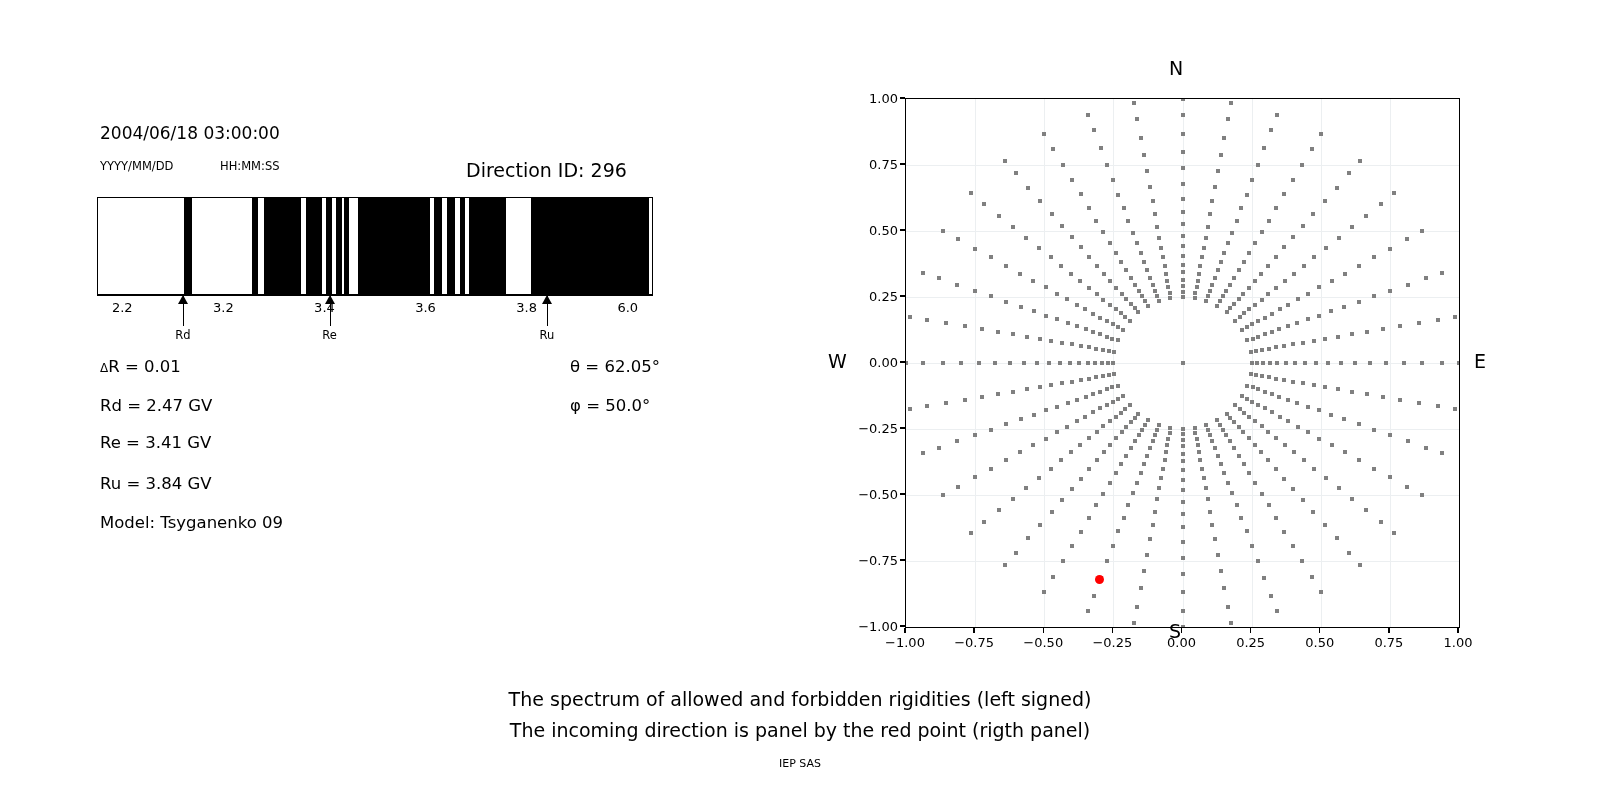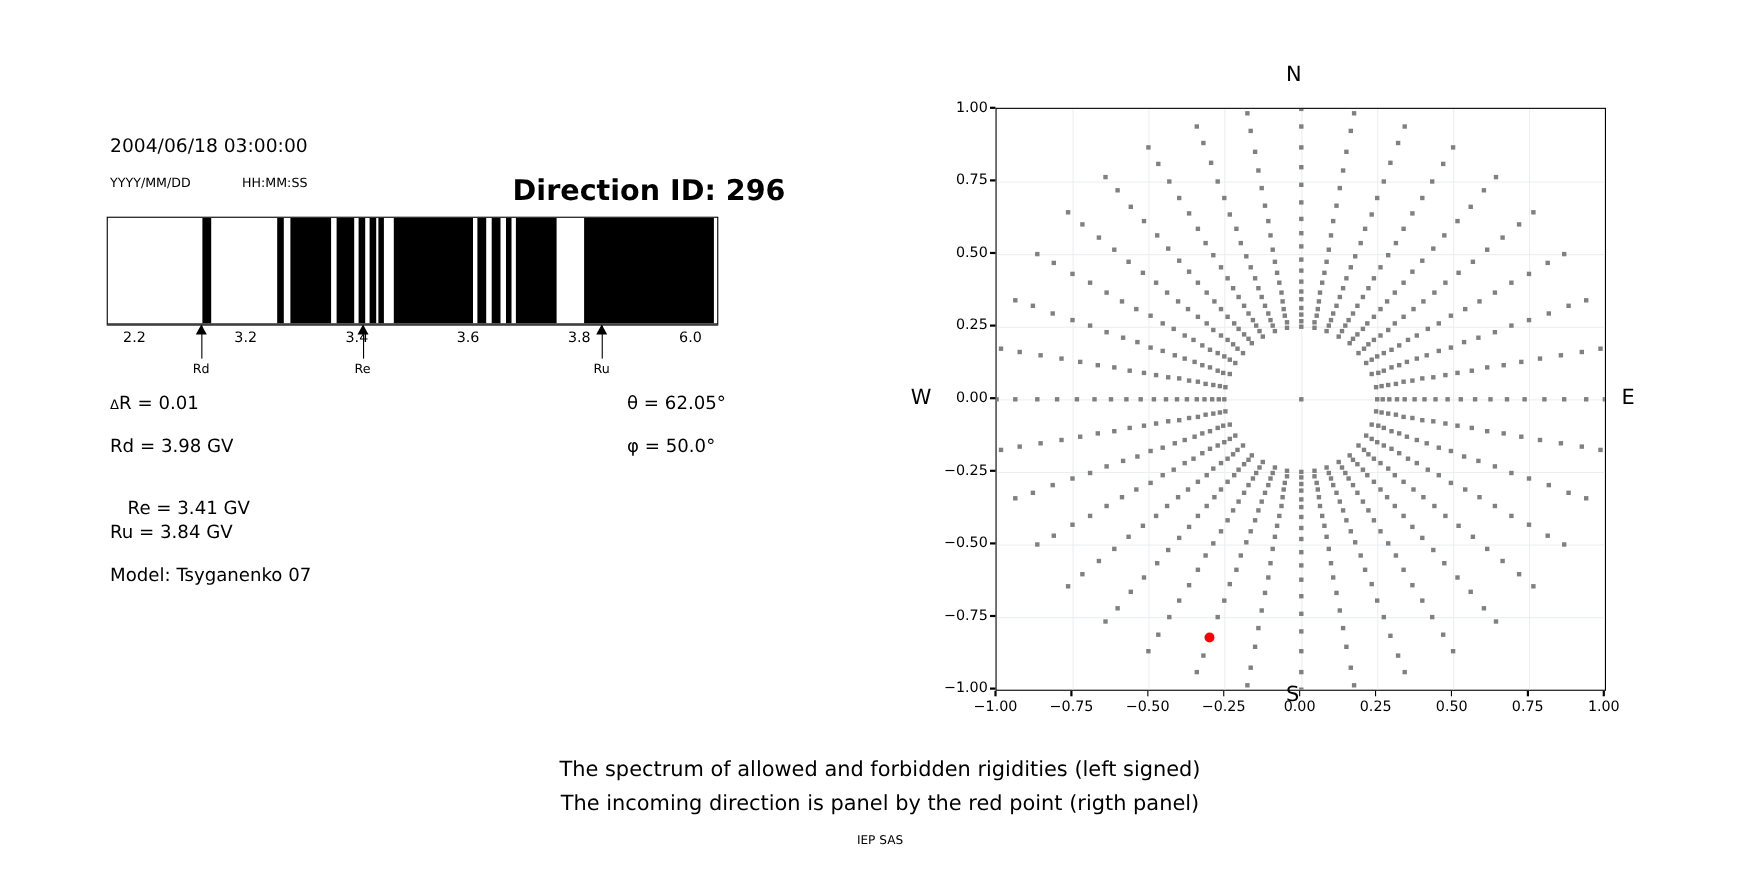--- a/index.html
+++ b/index.html
@@ -7,21 +7,21 @@
        font-family:"DejaVu Sans","Liberation Sans",sans-serif;color:#000;
        overflow:hidden;position:relative;}
 
   
   #left-panel{position:absolute;left:0;top:0;width:760px;height:660px;}
 
   .hdr-geo{position:absolute;left:100px;top:84px;font-size:17px;white-space:nowrap;}
   .hdr-date{position:absolute;left:100px;top:123px;font-size:17px;white-space:nowrap;}
   .hdr-fmt1{position:absolute;left:100px;top:159px;font-size:11.5px;white-space:nowrap;}
   .hdr-fmt2{position:absolute;left:220px;top:159px;font-size:11.5px;white-space:nowrap;}
-  .hdr-dirid{position:absolute;left:466px;top:159px;font-size:26px;white-space:nowrap;font-weight:bold;}
+  .hdr-dirid{position:absolute;left:466px;top:159px;font-size:19px;white-space:nowrap;}
 
   
   #spectrum-wrap{position:absolute;left:97px;top:197px;width:556px;height:98px;}
   #spectrum-bar{position:absolute;left:0;top:0;width:556px;height:98px;
         background:#ffffff;box-sizing:border-box;border:1.3px solid #000;overflow:hidden;}
   .band{position:absolute;top:0;height:100%;background:#000000;}
 
   
   #spec-axis{position:absolute;left:97px;top:295px;width:556px;height:0;
              border-top:1.3px solid #000;}
@@ -106,24 +106,24 @@
       </div>
       <div class="arrow-lbl" style="left: 329.509px; top: 328px;">Re</div>
       <div class="arrow" style="left: 541.855px; top: 296px; height: 30px;">
         <div class="shaft"></div>
         <div class="head"></div>
       </div>
       <div class="arrow-lbl" style="left: 546.855px; top: 328px;">Ru</div>
     </div>
 
   <div class="param" style="left:100px;top:357px;"><span class="sub">Δ</span><span>R = 0.01</span></div>
-  <div class="param" style="left:100px;top:396px;">Rd = 3.98 GV</div>
-  <div class="param" style="left:100px;top:452px;margin-left:16px;">Re = 3.41 GV</div>
+  <div class="param" style="left:100px;top:396px;">Rd = 2.47 GV</div>
+  <div class="param" style="left:100px;top:433px;">Re = 3.41 GV</div>
   <div class="param" style="left:100px;top:474px;">Ru = 3.84 GV</div>
-  <div class="param" style="left:100px;top:513px;">Model: Tsyganenko 07</div>
+  <div class="param" style="left:100px;top:513px;">Model: Tsyganenko 09</div>
   <div class="param" style="left:570px;top:357px;">θ = 62.05°</div>
   <div class="param" style="left:570px;top:396px;">φ = 50.0°</div>
 </div>
 
 <div id="right-panel">
   <div id="plot-frame">
       <div class="gridline-v" style="left: 69.125px;"></div>
       <div class="gridline-v" style="left: 138.25px;"></div>
       <div class="gridline-v" style="left: 207.375px;"></div>
       <div class="gridline-v" style="left: 276.5px;"></div>

